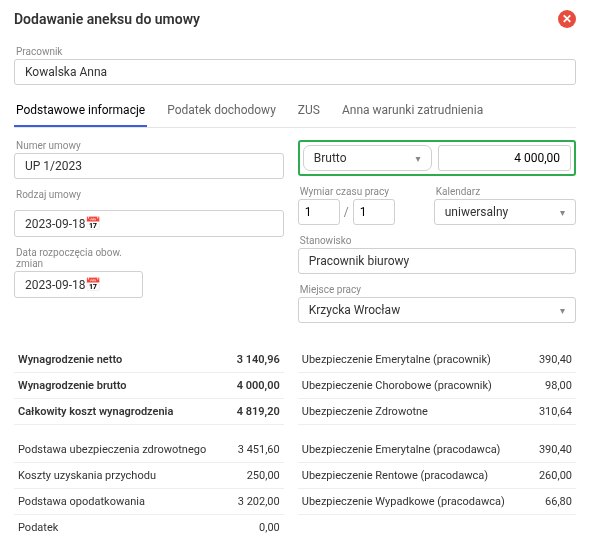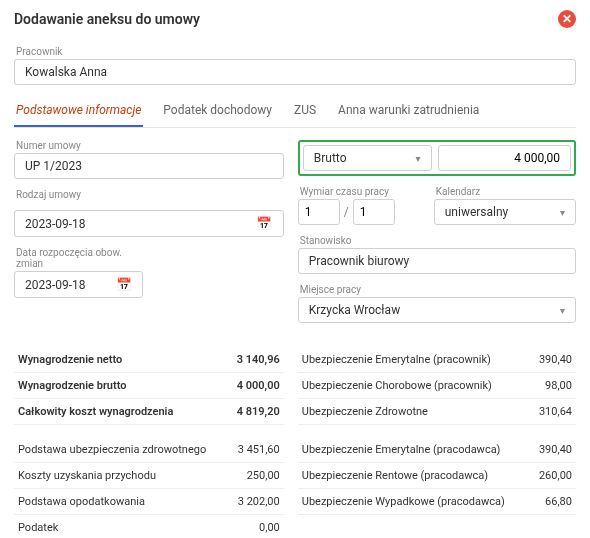--- a/index.html
+++ b/index.html
@@ -7,35 +7,35 @@
   .modal { padding: 10px 14px 14px 14px; }
   .modal-header { display: flex; justify-content: space-between; align-items: center; margin-bottom: 18px; }
   .modal-title { font-size: 14px; font-weight: 600; }
   .close-btn { width: 18px; height: 18px; border-radius: 50%; background: #e74c3c; color: #fff; display: flex; align-items: center; justify-content: center; cursor: pointer; font-size: 12px; font-weight: bold; }
   
   .field-group { margin-bottom: 10px; }
   .field-label { font-size: 10px; color: #888; display: block; margin-bottom: 2px; padding-left: 2px; }
   .field-input { width: 100%; border: 1px solid #d0d0d0; border-radius: 3px; padding: 5px 10px; font-size: 12px; background: #fff; position: relative; }
   .field-input.select { display: flex; justify-content: space-between; align-items: center; cursor: pointer; }
   .field-input.select::after { content: "▾"; color: #888; font-size: 10px; }
-  .field-input.date { display: flex; justify-content: space-between; align-items: center; }
+  .field-input.date { display: flex; align-items: center; }
   .date-icon { color: #666; font-size: 13px; }
 
   .tabs { display: flex; border-bottom: 1px solid #e5e5e5; margin-bottom: 12px; gap: 18px; }
   .tab { padding: 8px 2px; font-size: 12px; color: #666; cursor: pointer; border-bottom: 2px solid transparent; }
-  .tab.active { color: #c2410c; border-bottom-color: #3b5fdb; font-style: italic; }
+  .tab.active { color: #000000; border-bottom-color: #3b5fdb; }
 
   .cols { display: flex; gap: 14px; }
   .col { flex: 1; min-width: 0; }
   .col.left { flex: 0 0 48%; }
   .col.right { flex: 1; }
 
   .highlight-row { display: flex; gap: 6px; border: 2px solid #2eab4f; border-radius: 3px; padding: 3px; margin-bottom: 10px; }
   .highlight-row .field-input { border: 1px solid #d0d0d0; }
-  .highlight-row .hl-select { flex: 0 0 48%; }
+  .highlight-row .hl-select { flex: 0 0 48%; border-radius: 7px; }
   .highlight-row .hl-num { flex: 1; text-align: right; }
 
   .wymiar-row { display: flex; gap: 8px; align-items: flex-start; margin-bottom: 10px; }
   .wymiar-group { flex: 0 0 46%; }
   .wymiar-inputs { display: flex; align-items: center; gap: 4px; }
   .wymiar-inputs input { width: 42px; border: 1px solid #d0d0d0; border-radius: 3px; padding: 5px 6px; font-size: 12px; text-align: left; }
   .wymiar-inputs .slash { color: #888; }
   .kal-group { flex: 1; }
 
   .summary-table { width: 100%; border-collapse: collapse; margin-top: 6px; }

